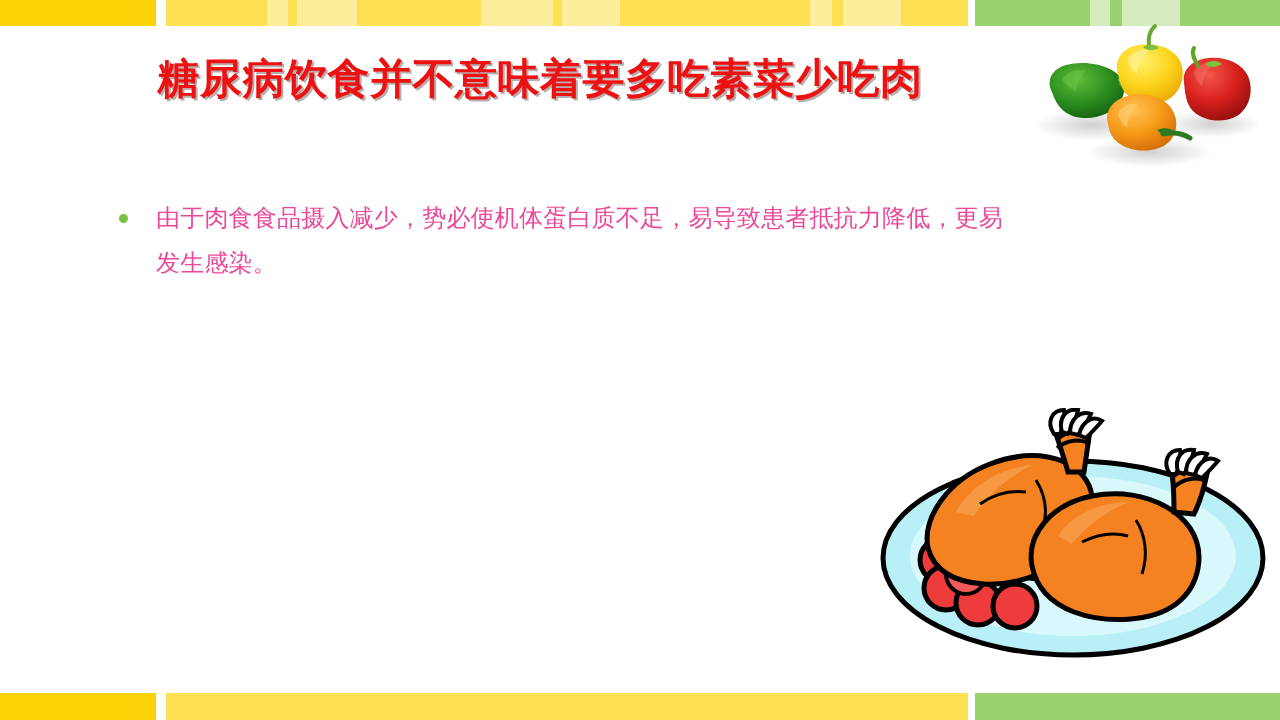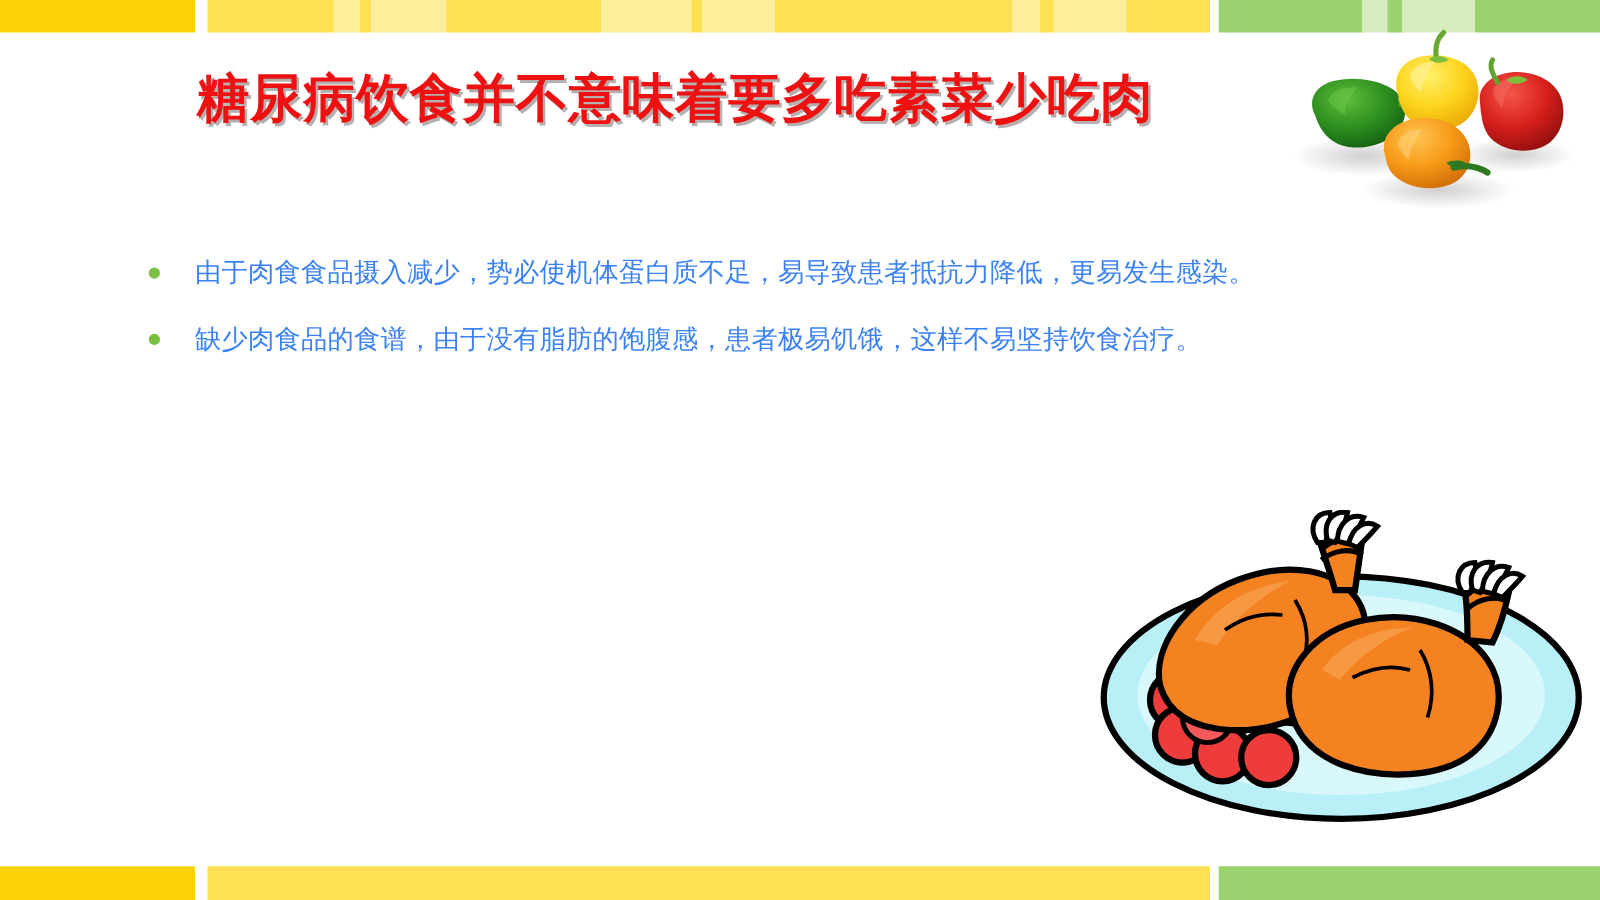--- a/index.html
+++ b/index.html
@@ -64,23 +64,23 @@
     position: absolute;
     left: 110px;
     top: 196px;
     width: 900px;
   }
   .bullet-row {
     position: relative;
     display: block;
     padding-left: 46px;
     margin-bottom: 8px;
-    color: #3b82f6;
+    color: #ec4899;
     font-family: "Liberation Serif", "DejaVu Serif", serif;
-    font-size: 21px;
+    font-size: 24px;
     line-height: 45px;
     letter-spacing: 0.2px;
   }
   .bullet-row .dot {
     position: absolute;
     left: 9px;
     top: 18px;
     width: 9px;
     height: 9px;
     border-radius: 50%;
@@ -203,24 +203,20 @@
     </svg>
   </div>
 
   <div class="title">糖尿病饮食并不意味着要多吃素菜少吃肉</div>
 
   <div class="body">
     <div class="bullet-row">
       <span class="dot"></span>
       <span class="txt">由于肉食食品摄入减少，势必使机体蛋白质不足，易导致患者抵抗力降低，更易发生感染。</span>
     </div>
-    <div class="bullet-row">
-      <span class="dot"></span>
-      <span class="txt">缺少肉食品的食谱，由于没有脂肪的饱腹感，患者极易饥饿，这样不易坚持饮食治疗。</span>
-    </div>
   </div>
 
   <div class="chicken">
     <svg viewBox="0 0 420 262" width="420" height="262" xmlns="http://www.w3.org/2000/svg">
 
       <g>
         <ellipse cx="213" cy="150" rx="190" ry="97" fill="#b9f0f7" stroke="#000" stroke-width="5"></ellipse>
         <ellipse cx="213" cy="148" rx="163" ry="80" fill="#d9f8fb" stroke="none"></ellipse>
       </g>
 

